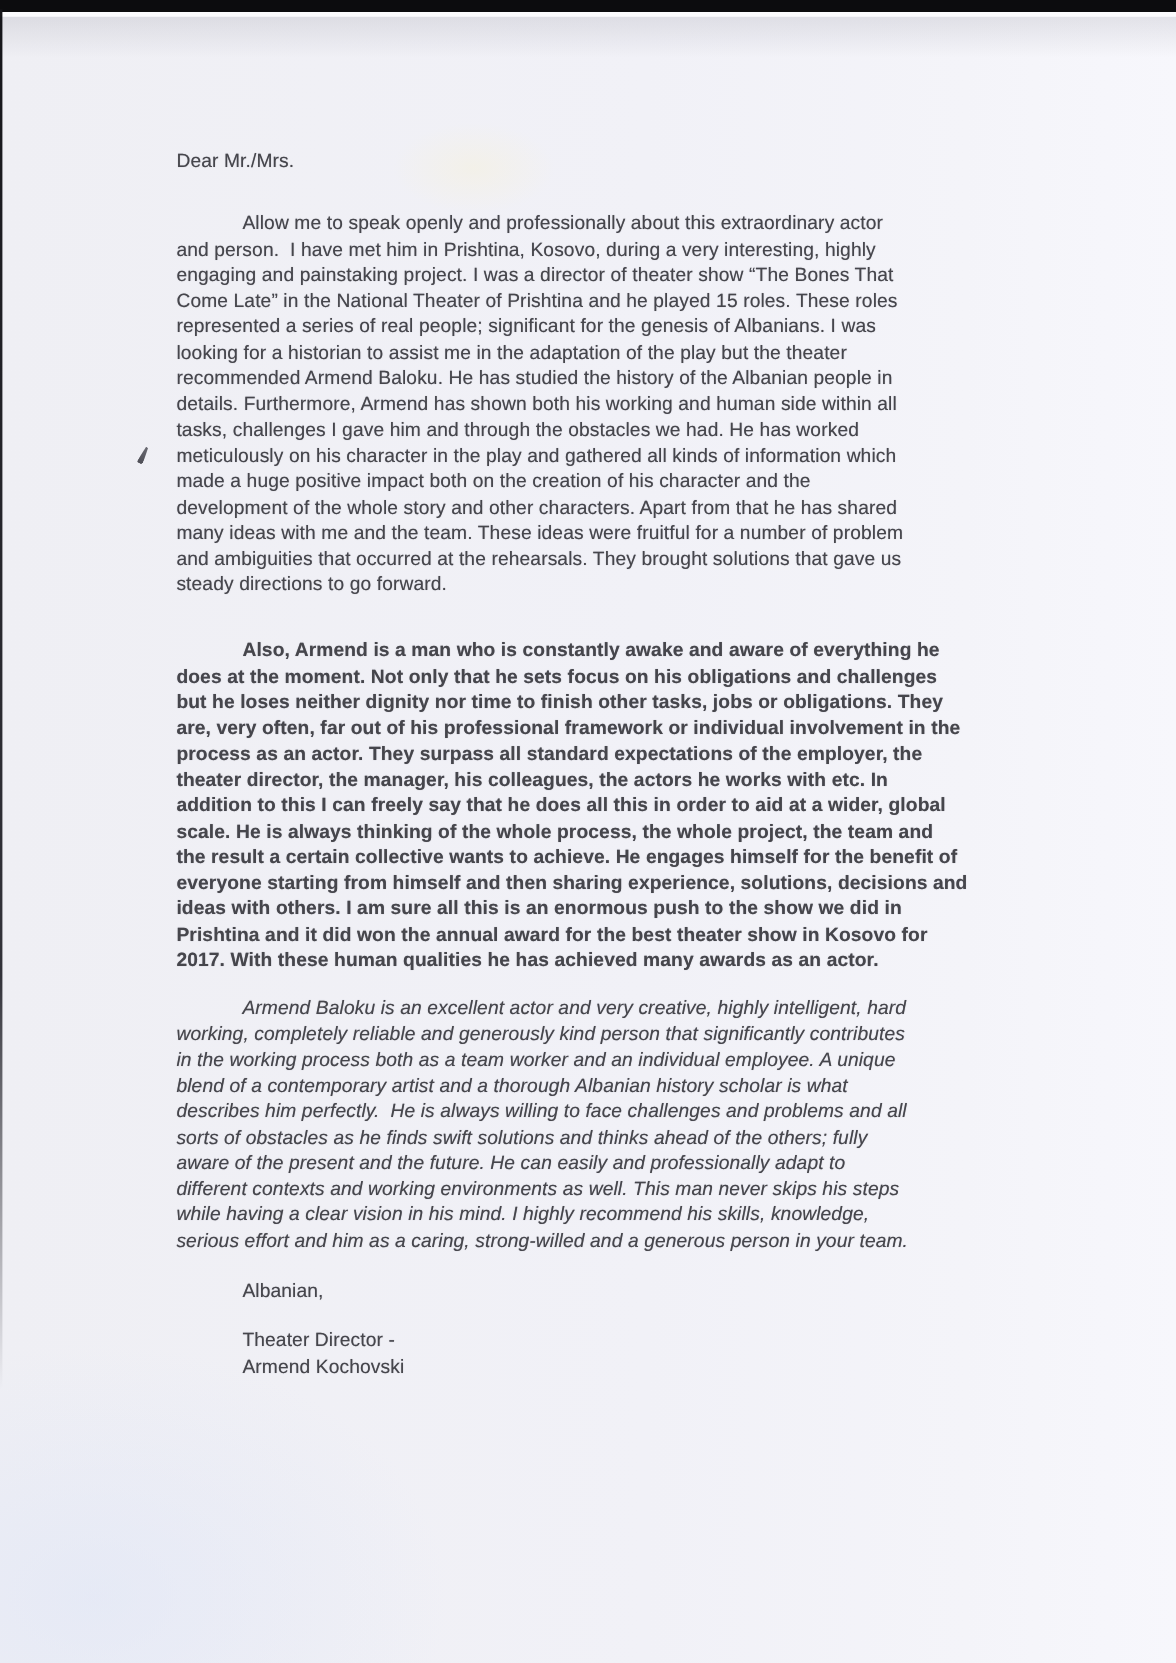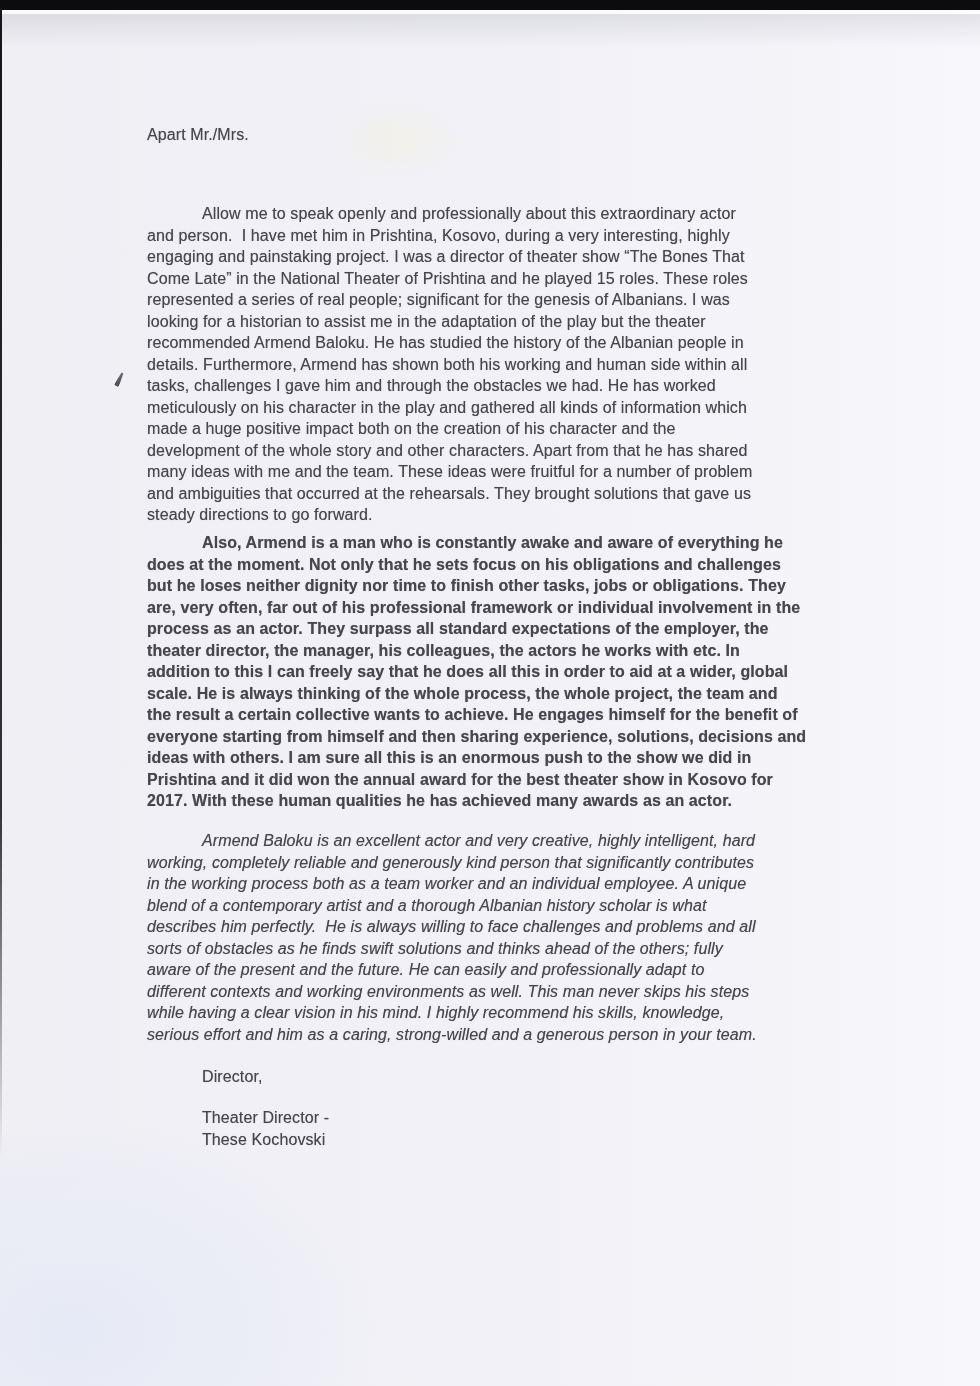--- a/index.html
+++ b/index.html
@@ -45,37 +45,37 @@
     color: #46464c;
     font-size: 16px;
     line-height: 21.5px;
     letter-spacing: 0.1px;
     text-shadow: 0 0 0.7px rgba(70,70,82,0.55);
     filter: blur(0.22px);
   }
   .letter .block { position: absolute; left: 0; width: 778px; }
   .salutation { top: 124px; }
   .para { white-space: pre-wrap; text-indent: 55px; }
-  .para-1 { top: 203px; }
+  .para-1 { top: 176px; }
   .para-2 { top: 532px; font-weight: bold; }
   .para-3 { top: 830px; font-style: italic; }
   .closing { top: 1066px; padding-left: 55px; }
   .signature { top: 1107px; padding-left: 55px; white-space: pre-wrap; line-height: 22px; }
 </style>
 </head>
 <body>
 
 <div class="scan-bar-top"></div>
 <div class="scan-edge-highlight"></div>
 <div class="scan-shadow-top"></div>
 <div class="scan-line-left"></div>
 <div class="pen-mark"></div>
 
 <div class="letter">
-  <div class="block salutation">Apart Mr./Mrs.</div>
+  <div class="block salutation">Dear Mr./Mrs.</div>
 
   <div class="block para para-1">Allow me to speak openly and professionally about this extraordinary actor
 and person.  I have met him in Prishtina, Kosovo, during a very interesting, highly
 engaging and painstaking project. I was a director of theater show “The Bones That
 Come Late” in the National Theater of Prishtina and he played 15 roles. These roles
 represented a series of real people; significant for the genesis of Albanians. I was
 looking for a historian to assist me in the adaptation of the play but the theater
 recommended Armend Baloku. He has studied the history of the Albanian people in
 details. Furthermore, Armend has shown both his working and human side within all
 tasks, challenges I gave him and through the obstacles we had. He has worked
@@ -104,17 +104,17 @@
 working, completely reliable and generously kind person that significantly contributes
 in the working process both as a team worker and an individual employee. A unique
 blend of a contemporary artist and a thorough Albanian history scholar is what
 describes him perfectly.  He is always willing to face challenges and problems and all
 sorts of obstacles as he finds swift solutions and thinks ahead of the others; fully
 aware of the present and the future. He can easily and professionally adapt to
 different contexts and working environments as well. This man never skips his steps
 while having a clear vision in his mind. I highly recommend his skills, knowledge,
 serious effort and him as a caring, strong-willed and a generous person in your team.</div>
 
-  <div class="block closing">Director,</div>
+  <div class="block closing">Albanian,</div>
 
   <div class="block signature">Theater Director -
-These Kochovski</div>
+Armend Kochovski</div>
 </div>
 
 </body></html>

